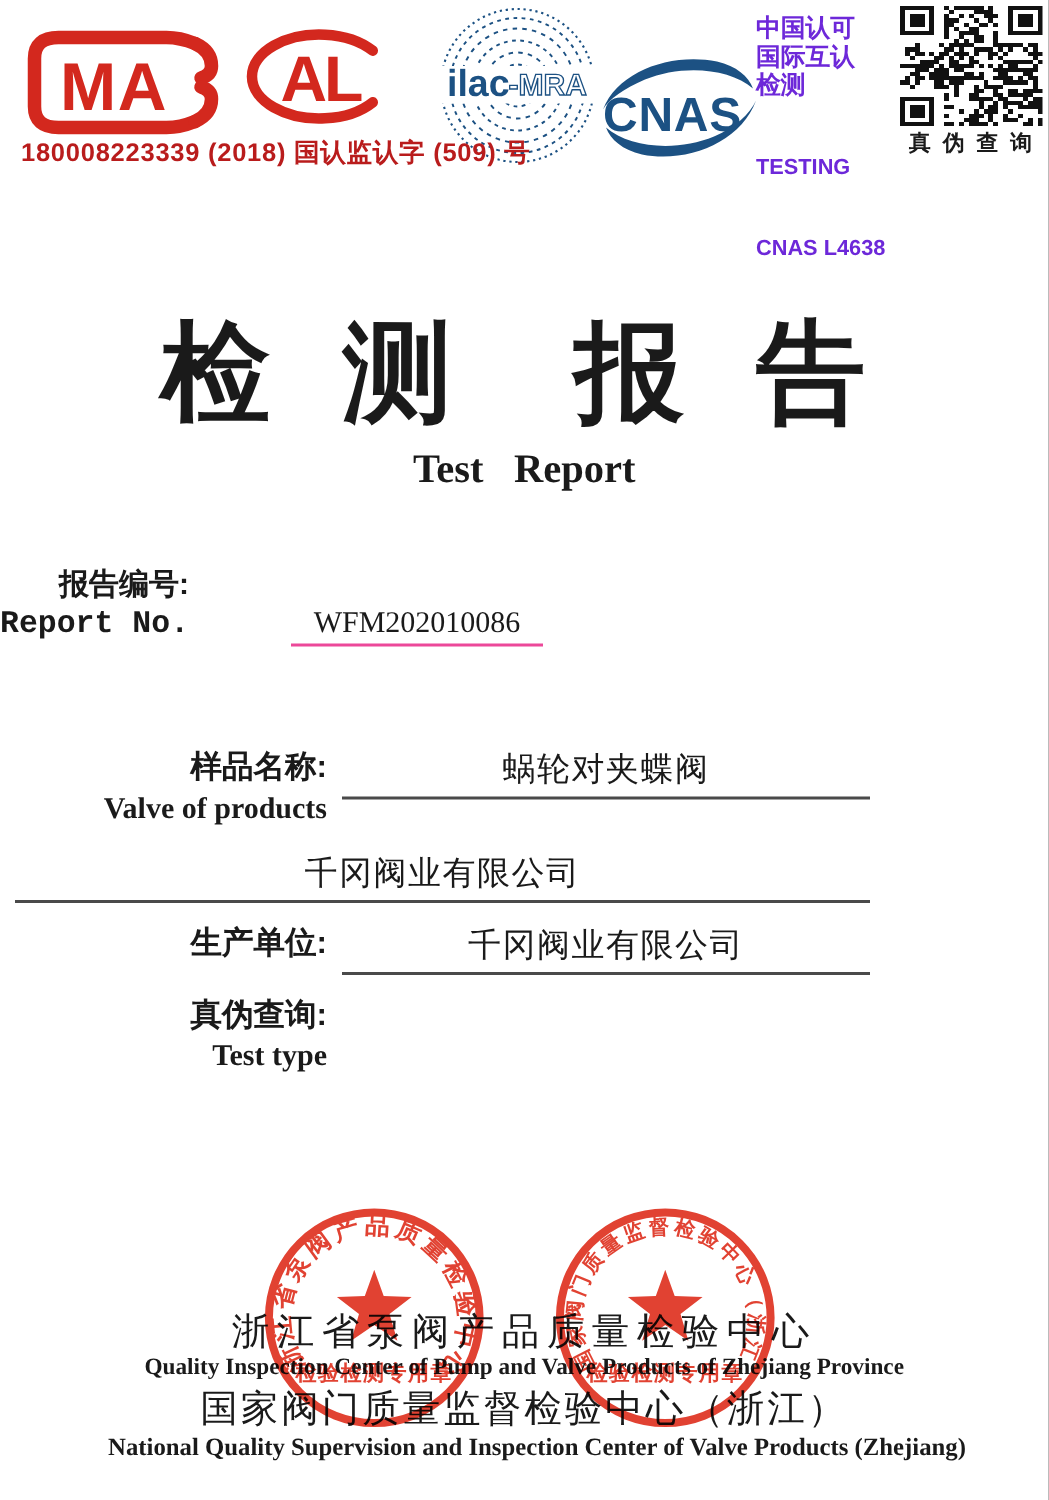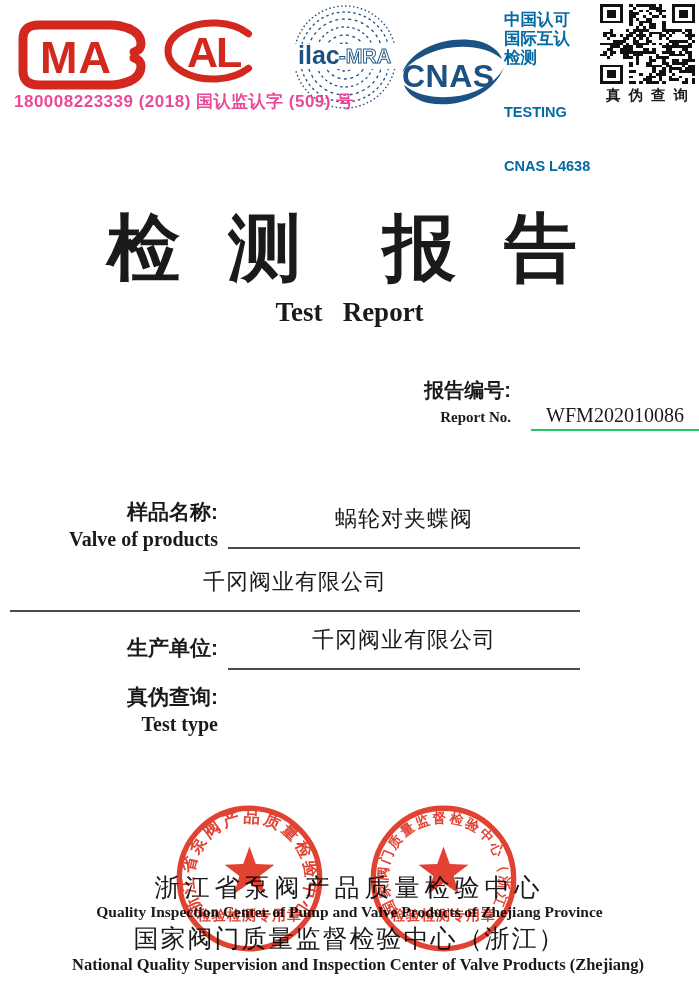--- a/index.html
+++ b/index.html
@@ -3,49 +3,49 @@
 <meta charset="utf-8">
 <style>
   html,body{margin:0;padding:0;background:#888;}
   .page{position:relative;width:699px;height:1000px;background:#ffffff;margin:0 auto;
         font-family:"Liberation Serif",serif;color:#1a1a1a;overflow:hidden;}
   .abs{position:absolute;}
   .ws-pre{white-space:pre;}
   .center{left:0;right:0;text-align:center;}
 
   
-  .cert-no{left:14px;top:90px;color:#ec4899;font-family:"Liberation Sans",sans-serif;
+  .cert-no{left:14px;top:90px;color:#b91c1c;font-family:"Liberation Sans",sans-serif;
            font-weight:bold;font-size:17px;letter-spacing:.5px;}
-  .cnas-lines{left:504px;top:10px;width:110px;color:#0369a1;
+  .cnas-lines{left:504px;top:10px;width:110px;color:#6d28d9;
               font-family:"Liberation Sans",sans-serif;font-weight:bold;}
   .cnas-lines .zh{font-size:16.5px;line-height:19px;}
   .cnas-lines .en{font-size:14.5px;line-height:18px;margin-top:36px;}
   .qr-caption{left:598px;top:86px;width:98px;text-align:center;font-weight:bold;
               font-size:14.5px;letter-spacing:8px;text-indent:8px;}
 
   
   .title-zh{top:200px;font-size:73px;font-weight:bold;letter-spacing:15px;}
   .title-en{top:297px;font-size:27px;font-weight:bold;}
 
   
-  .report-no{left:0;right:0;top:362px;display:flex;justify-content:flex-end;align-items:flex-end;}
+  .report-no{left:0;right:0;top:362px;display:flex;justify-content:flex-start;align-items:flex-end;gap:48px;}
   .rn-labels{text-align:right;}
   .rn-zh{font-family:"Liberation Sans",sans-serif;font-weight:bold;font-size:20px;line-height:25px;}
-  .rn-en{font-weight:bold;font-size:15px;line-height:28px;}
-  .rn-value{width:168px;margin-left:20px;border-bottom:2px solid #22c55e;text-align:center;
+  .rn-en{font-weight:bold;font-size:21px;line-height:28px;font-family:Liberation Mono, monospace;}
+  .rn-value{width:168px;margin-left:20px;border-bottom:2px solid #ec4899;text-align:center;
             font-size:20px;padding-bottom:2px;margin-top:42px;}
 
   
   .fields{left:0;right:0;top:498px;}
-  .field-row{display:flex;align-items:center;margin-bottom:13px;}
+  .field-row{display:flex;align-items:flex-start;margin-bottom:13px;}
   .f-labels{width:218px;text-align:right;}
   .f-zh{font-family:"Liberation Sans",sans-serif;font-weight:bold;font-size:21px;line-height:27px;}
   .f-en{font-weight:bold;font-size:20px;line-height:29px;}
   .f-line{flex:1;margin-left:10px;margin-right:119px;border-bottom:2px solid #4a4a4a;
-          text-align:center;padding-bottom:13px;}
+          text-align:center;padding-bottom:3px;}
   .f-value{font-size:22px;letter-spacing:1px;}
 
   
   .org1-zh{top:871px;font-size:25px;letter-spacing:5px;}
   .org1-en{top:903px;font-size:15.5px;font-weight:bold;}
   .org2-zh{top:922px;font-size:25px;letter-spacing:2px;}
   .org2-en{top:955px;font-size:16.5px;font-weight:bold;margin-left:17px;}
 
   .seal{mix-blend-mode:multiply;opacity:.93;}
   .seal-left{left:172px;top:801px;}

